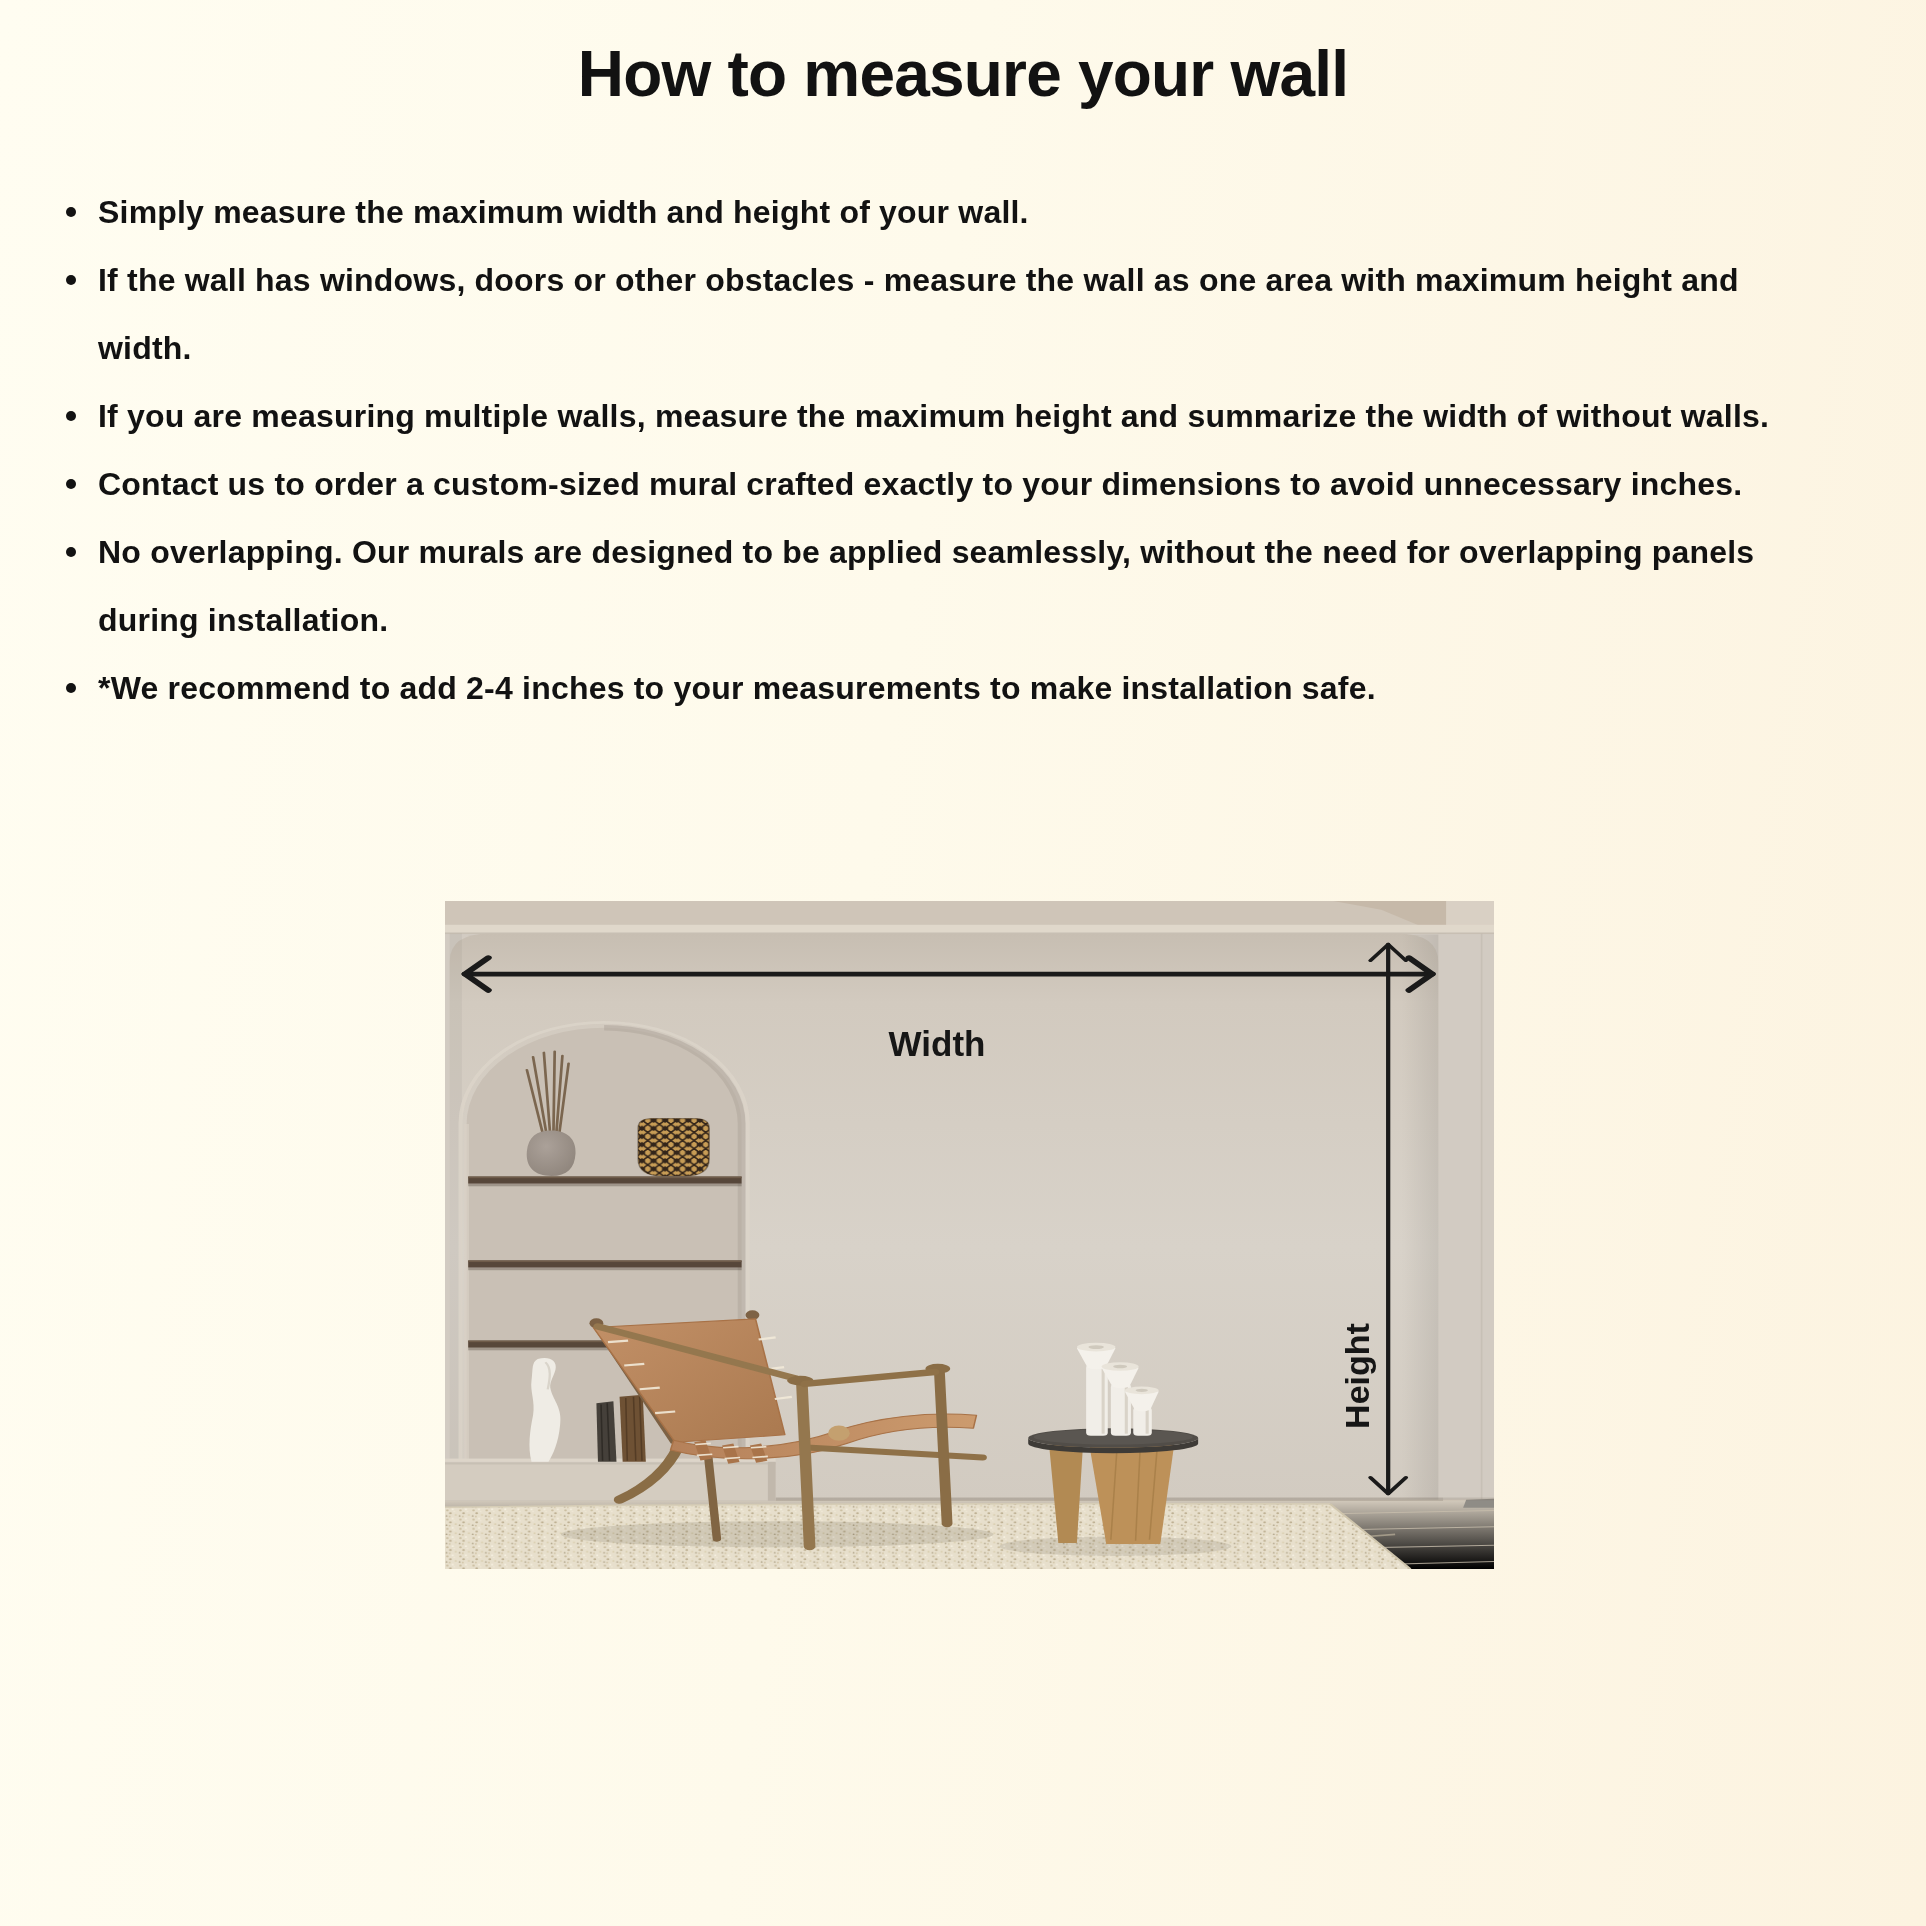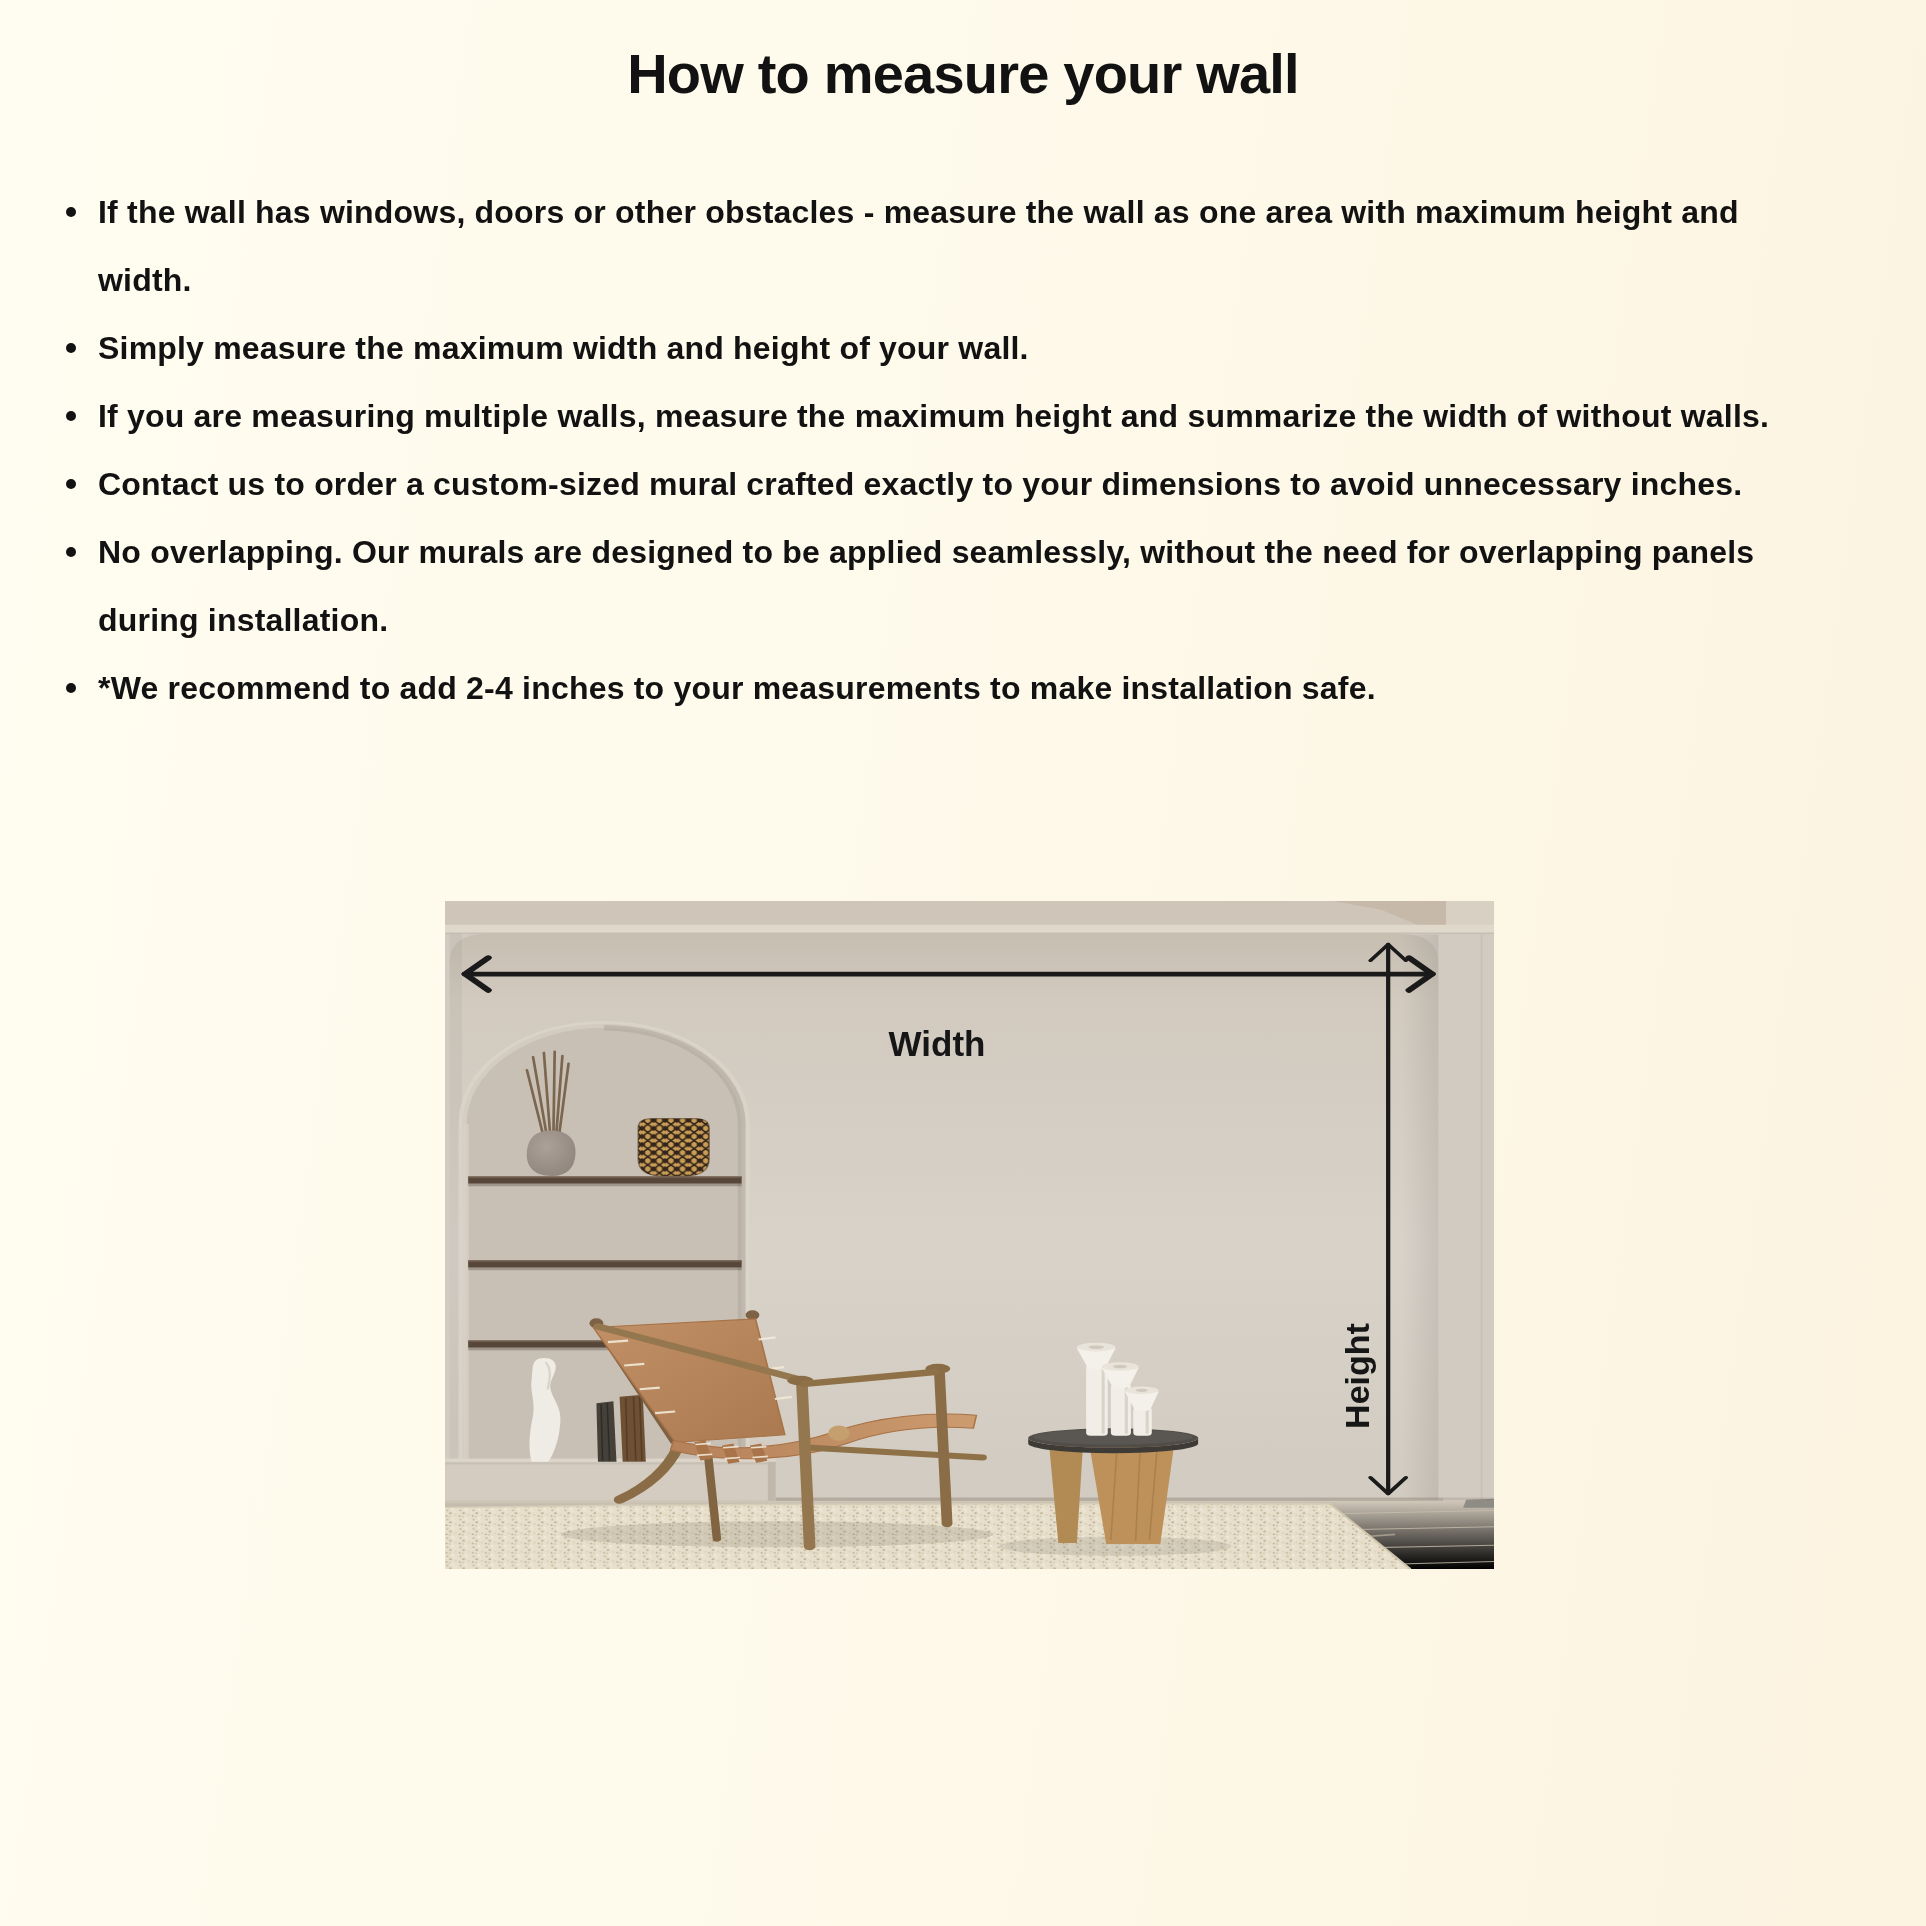--- a/index.html
+++ b/index.html
@@ -10,21 +10,21 @@
   }
   *{box-sizing:border-box;}
   html,body{margin:0;padding:0;}
   body{
     width:1926px;height:1926px;overflow:hidden;position:relative;
     font-family:"Liberation Sans", sans-serif;
     background:linear-gradient(98deg, var(--bg-left) 0%, #fefaeb 45%, var(--bg-right) 100%);
   }
   .page-title{
     position:absolute;top:31px;left:0;width:1926px;margin:0;
-    text-align:center;font-size:56px;line-height:86px;font-weight:700;
+    text-align:center;font-size:64px;line-height:86px;font-weight:700;
     color:var(--text-color);letter-spacing:-0.8px;
   }
   .instruction-list{
     position:absolute;left:64px;top:178px;width:1765px;
     margin:0;padding:0;list-style:none;
     font-size:32px;line-height:68px;font-weight:700;
     color:var(--text-color);letter-spacing:0.2px;
   }
   .instruction-list li{position:relative;padding-left:34px;}
   .instruction-list li::before{
@@ -43,22 +43,22 @@
   .height-label{left:912px;top:475px;transform:translate(-50%,-50%) rotate(-90deg);font-size:34px;}
 </style>
 </head>
 <body>
 
 <main>
 
   <h1 class="page-title">How to measure your wall</h1>
 
   <ul class="instruction-list">
+    <li><span>Simply measure the maximum width and height of your wall.</span></li>
     <li><span>If the wall has windows, doors or other obstacles - measure the wall as one area with maximum height and width.</span></li>
-    <li><span>Simply measure the maximum width and height of your wall.</span></li>
     <li><span>If you are measuring multiple walls, measure the maximum height and summarize the width of without walls.</span></li>
     <li><span>Contact us to order a custom-sized mural crafted exactly to your dimensions to avoid unnecessary inches.</span></li>
     <li><span>No overlapping. Our murals are designed to be applied seamlessly, without the need for overlapping panels during installation.</span></li>
     <li><span>*We recommend to add 2-4 inches to your measurements to make installation safe.</span></li>
   </ul>
 
   <figure class="diagram">
     <svg viewBox="0 0 1358 1234" preserveAspectRatio="none">
       <defs>
         <linearGradient id="panelGrad" x1="0" y1="0" x2="0" y2="1">

